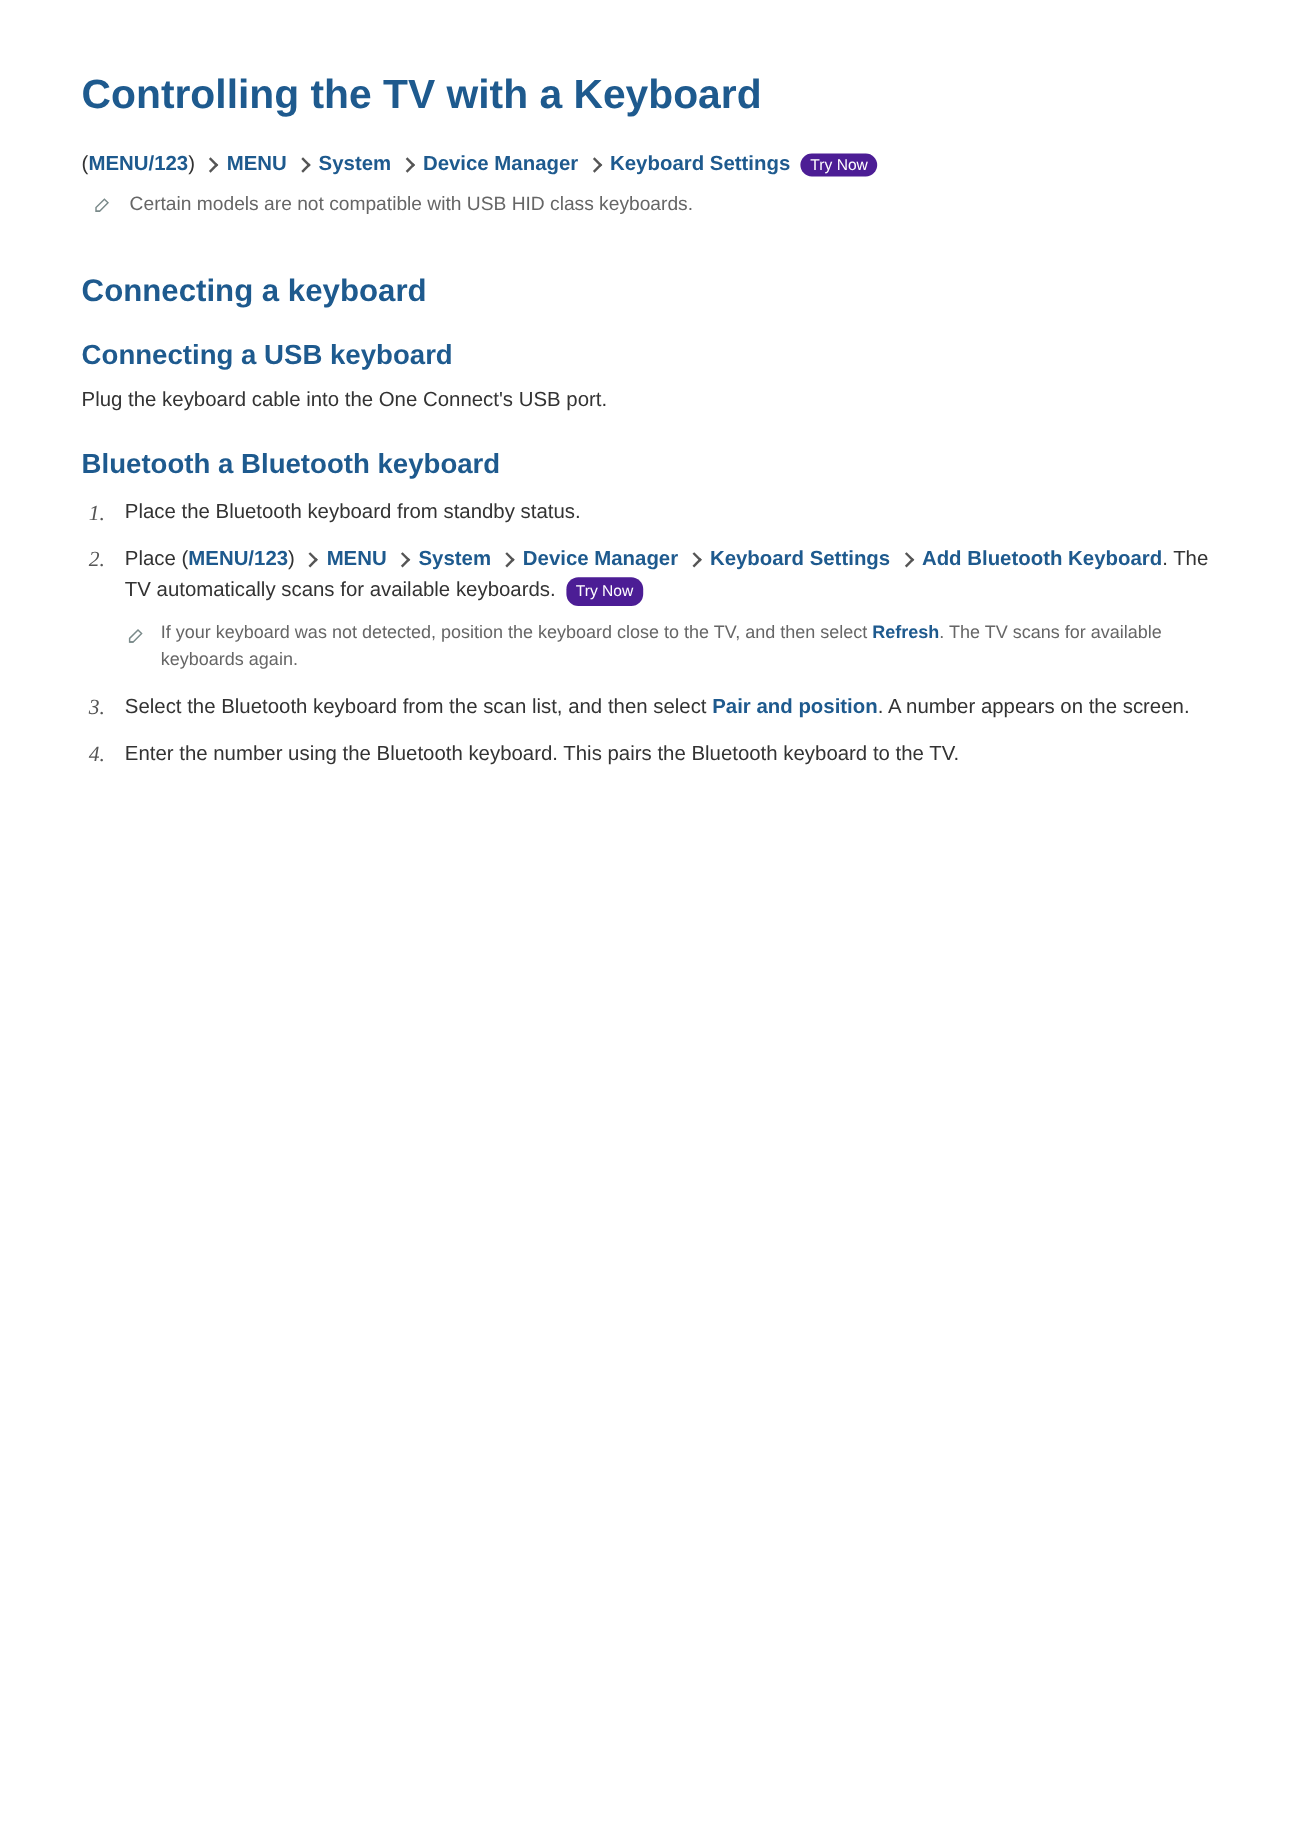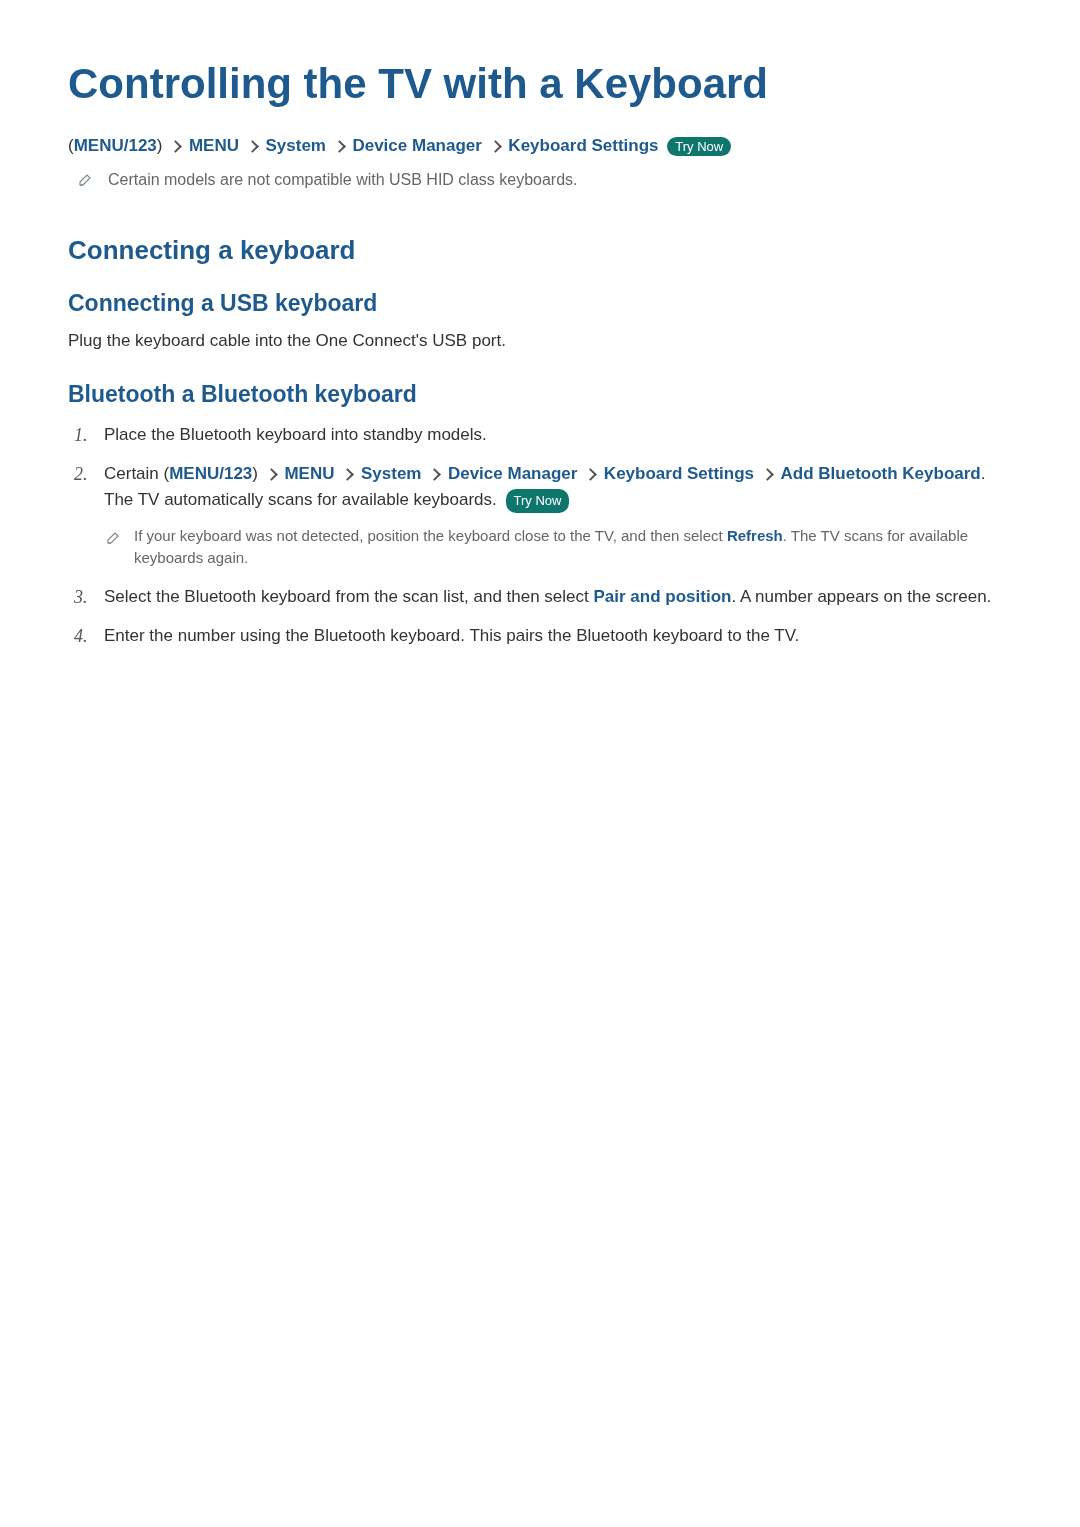--- a/index.html
+++ b/index.html
@@ -9,21 +9,21 @@
     }
     body {
       font-family: Arial, Helvetica, sans-serif;
       background: #fff;
       padding: 60px 68px;
       color: #333;
       width: 1080px;
     }
     h1 {
       color: #1e5a8e;
-      font-size: 42px;
+      font-size: 34px;
       font-weight: bold;
       margin-bottom: 28px;
     }
     .breadcrumb {
       font-size: 17px;
       margin-bottom: 14px;
     }
     .breadcrumb .paren {
       color: #333;
     }
@@ -42,21 +42,21 @@
       content: '';
       display: inline-block;
       width: 7px;
       height: 7px;
       border-top: 2px solid #555;
       border-right: 2px solid #555;
       transform: rotate(45deg);
     }
     .try-now {
       display: inline-block;
-      background: #0f766e;
+      background: #4c1d95;
       color: #fff;
       font-size: 13px;
       padding: 2px 8px;
       border-radius: 10px;
       margin-left: 4px;
       vertical-align: middle;
     }
     .note-row {
       display: flex;
       align-items: flex-start;
@@ -168,24 +168,24 @@
 
 <h2>Connecting a keyboard</h2>
 
 <h3>Connecting a USB keyboard</h3>
 <p class="body-text">Plug the keyboard cable into the One Connect's USB port.</p>
 
 <h3>Bluetooth a Bluetooth keyboard</h3>
 
 <ol class="steps">
   <li>
-    <span>Place the Bluetooth keyboard into standby models.</span>
-  </li>
-  <li>
-    <span>Certain (</span><span class="step-link">MENU/123</span><span>) </span>
+    <span>Place the Bluetooth keyboard from standby status.</span>
+  </li>
+  <li>
+    <span>Place (</span><span class="step-link">MENU/123</span><span>) </span>
     <span class="chevron"></span>
     <span class="step-link">MENU</span>
     <span class="chevron"></span>
     <span class="step-link">System</span>
     <span class="chevron"></span>
     <span class="step-link">Device Manager</span>
     <span class="chevron"></span>
     <span class="step-link">Keyboard Settings</span>
     <span class="chevron"></span>
     <span class="step-link">Add Bluetooth Keyboard</span><span>. The TV automatically scans for available keyboards. </span><span class="try-now">Try Now</span>

